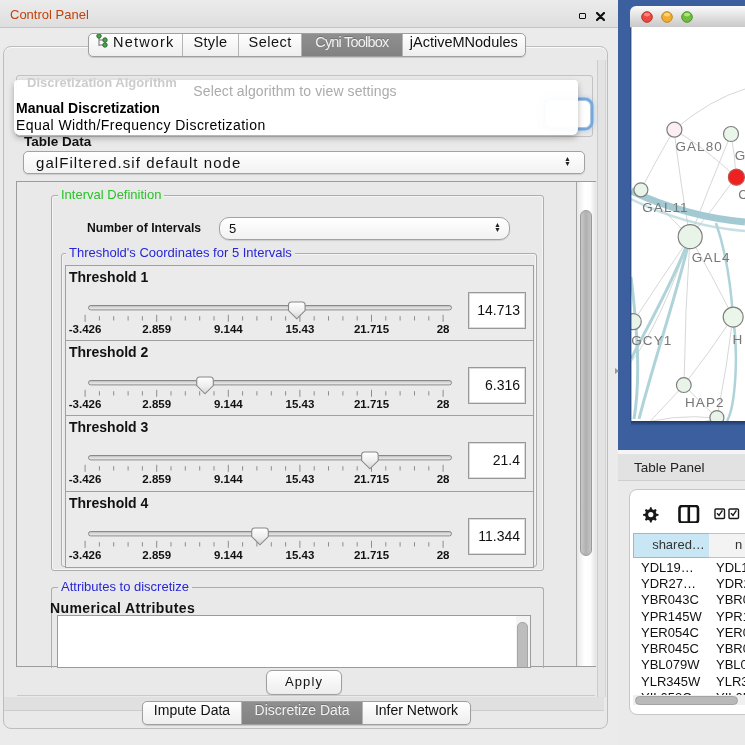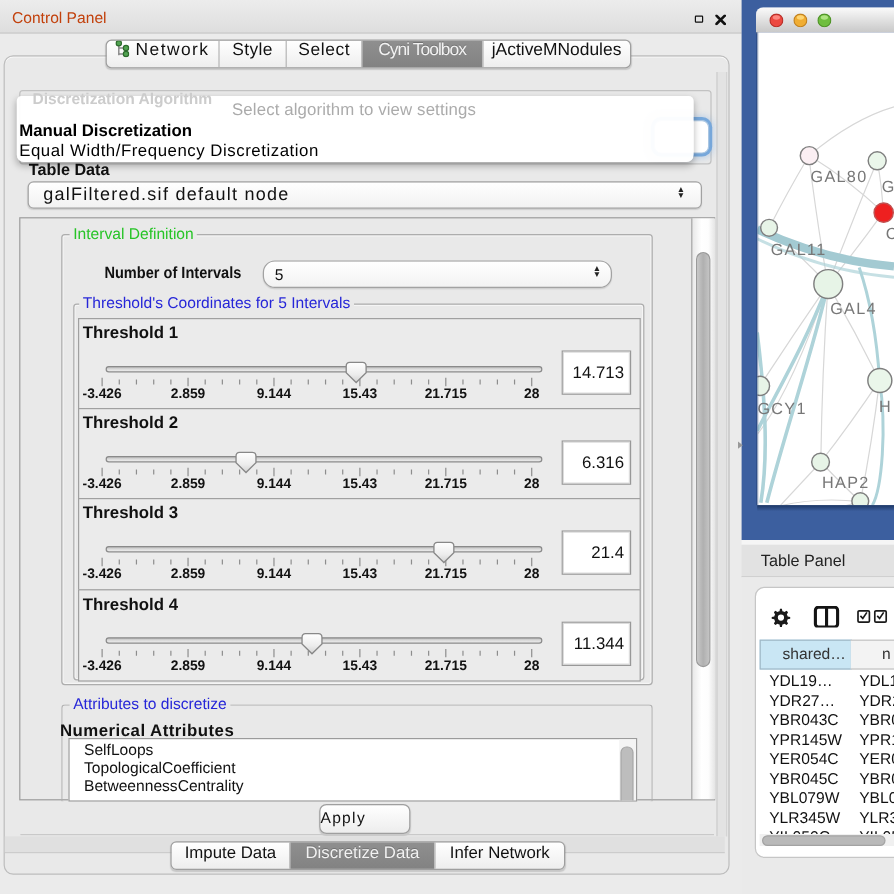--- a/index.html
+++ b/index.html
@@ -300,26 +300,25 @@
     <div class="ticklab" style="left:233.9px">15.43</div>
     <div class="ticklab" style="left:305.5px">21.715</div>
     <div class="ticklab" style="left:377.1px">28</div>
   <div class="vbox">11.344</div>
 </div>
 
 <div class="ab" style="left:51px;top:587px;width:491px;height:80px;border:1px solid #adadad;border-bottom:none;border-radius:3px 3px 0 0"></div>
 <div class="ab gtitle" style="left:58px;top:579px;color:#2626d8">Attributes to discretize</div>
 <div class="ab b" style="left:50px;top:600px;font-size:14px;letter-spacing:.4px">Numerical Attributes</div>
 <div class="ab" style="left:57px;top:615px;width:472px;height:51px;background:#fff;border:1px solid #9b9b9b;overflow:hidden">
-  <div style="font-size:13px;line-height:14.9px;padding:2px 0 0 12px">SelfLoops<br>TopologicalCoefficient<br>BetweennessCentrality</div>
   <div style="position:absolute;right:0;top:0;width:14px;height:51px;background:#f4f4f4"></div>
   <div style="position:absolute;right:2px;top:6px;width:9px;height:60px;background:#bdbdbd;border:1px solid #a6a6a6;border-radius:5px"></div>
 </div>
 
-<div class="ab" style="left:266px;top:670px;width:74px;height:23px;background:linear-gradient(#ffffff,#ededed);border:1px solid #9f9f9f;border-radius:6px;box-shadow:0 1px 1px rgba(0,0,0,.15);text-align:left;font-size:13px;letter-spacing:1.1px;line-height:21px">Apply</div>
+<div class="ab" style="left:266px;top:670px;width:74px;height:23px;background:linear-gradient(#ffffff,#ededed);border:1px solid #9f9f9f;border-radius:6px;box-shadow:0 1px 1px rgba(0,0,0,.15);text-align:center;font-size:13px;letter-spacing:1.1px;line-height:21px">Apply</div>
 <div class="ab" style="left:17px;top:695px;width:578px;height:1px;background:#c9c9c9"></div>
 <div class="ab" style="left:4px;top:697px;width:600px;height:13px;background:#e0e0e0"></div>
 <div class="ab" style="left:4px;top:710px;width:600px;height:1px;background:#cccccc"></div>
 
 <div class="seg" style="left:142px;top:701px;width:327px;font-size:14px">
   <div style="width:98px">Impute Data</div>
   <div class="sel" style="width:120px">Discretize Data</div>
   <div style="width:107px">Infer Network</div>
 </div>
 

